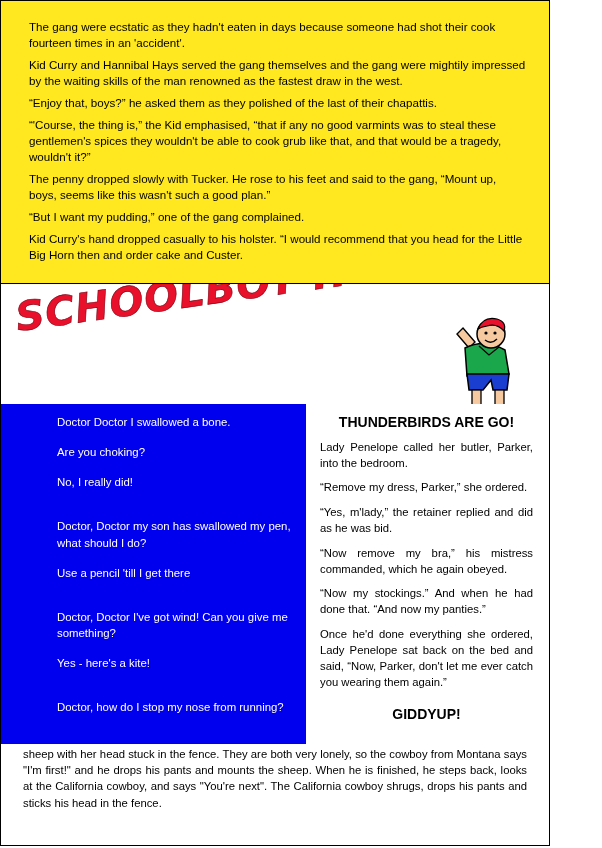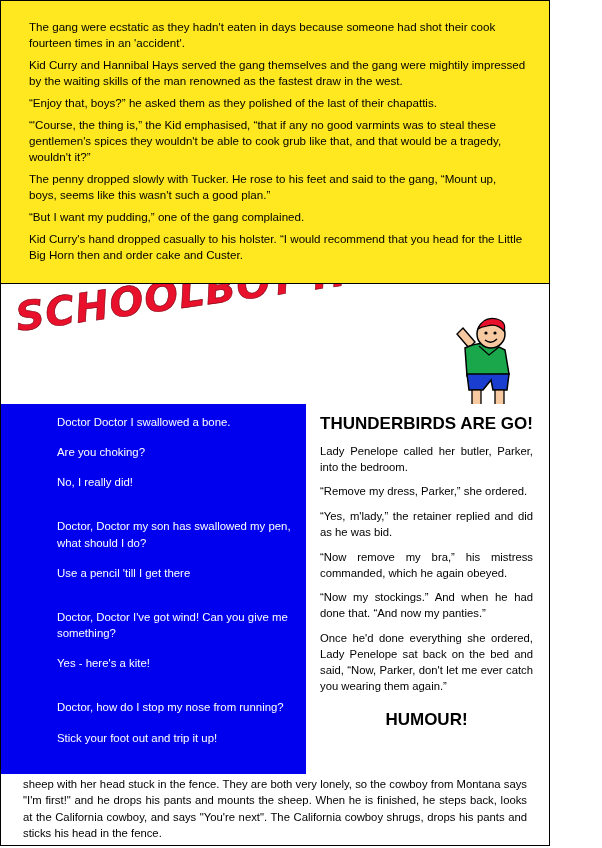--- a/index.html
+++ b/index.html
@@ -104,21 +104,21 @@
     margin-bottom: 28px;
   }
   .right-col {
     flex: 1;
     padding: 8px 16px 6px 14px;
     box-sizing: border-box;
   }
   .right-col h3 {
     margin: 2px 0 10px 0;
     text-align: center;
-    font-size: 17px;
+    font-size: 14px;
     font-weight: bold;
     color: #000000;
   }
   .right-col h3.second {
     margin-top: 16px;
   }
   .right-col p {
     margin: 0 0 9px 0;
     font-size: 11.3px;
     line-height: 1.4;
@@ -188,33 +188,32 @@
 
     <div class="left-col">
       <p>Doctor Doctor I swallowed a bone.</p>
       <p>Are you choking?</p>
       <p class="gap">No, I really did!</p>
       <p>Doctor, Doctor my son has swallowed my pen, what should I do?</p>
       <p class="gap">Use a pencil 'till I get there</p>
       <p>Doctor, Doctor I've got wind! Can you give me something?</p>
       <p class="gap">Yes - here's a kite!</p>
       <p>Doctor, how do I stop my nose from running?</p>
-      <p>Stick your foot out and trip it up!</p>
     </div>
 
     <div class="right-col">
       <h3>THUNDERBIRDS ARE GO!</h3>
       <p>Lady Penelope called her butler, Parker, into the bedroom.</p>
       <p>“Remove my dress, Parker,” she ordered.</p>
       <p>“Yes, m'lady,” the retainer replied and did as he was bid.</p>
       <p>“Now remove my bra,” his mistress commanded, which he again obeyed.</p>
       <p>“Now my stockings.”  And when he had done that. “And now my panties.”</p>
       <p>Once he'd done everything she ordered, Lady Penelope sat back on the bed and said, “Now, Parker, don't let me ever catch you wearing them again.”</p>
 
-      <h3 class="second">HUMOUR!</h3>
+      <h3 class="second">GIDDYUP!</h3>
     </div>
   </div>
 
   <div class="bottom-text">
     <p>sheep with her head stuck in the fence. They are both very lonely, so the cowboy from Montana says "I'm first!" and he drops his pants and mounts the sheep. When he is finished, he steps back, looks at the California cowboy, and says "You're next". The California cowboy shrugs, drops his pants and sticks his head in the fence.</p>
   </div>
 
 </div>
 
 </body></html>

